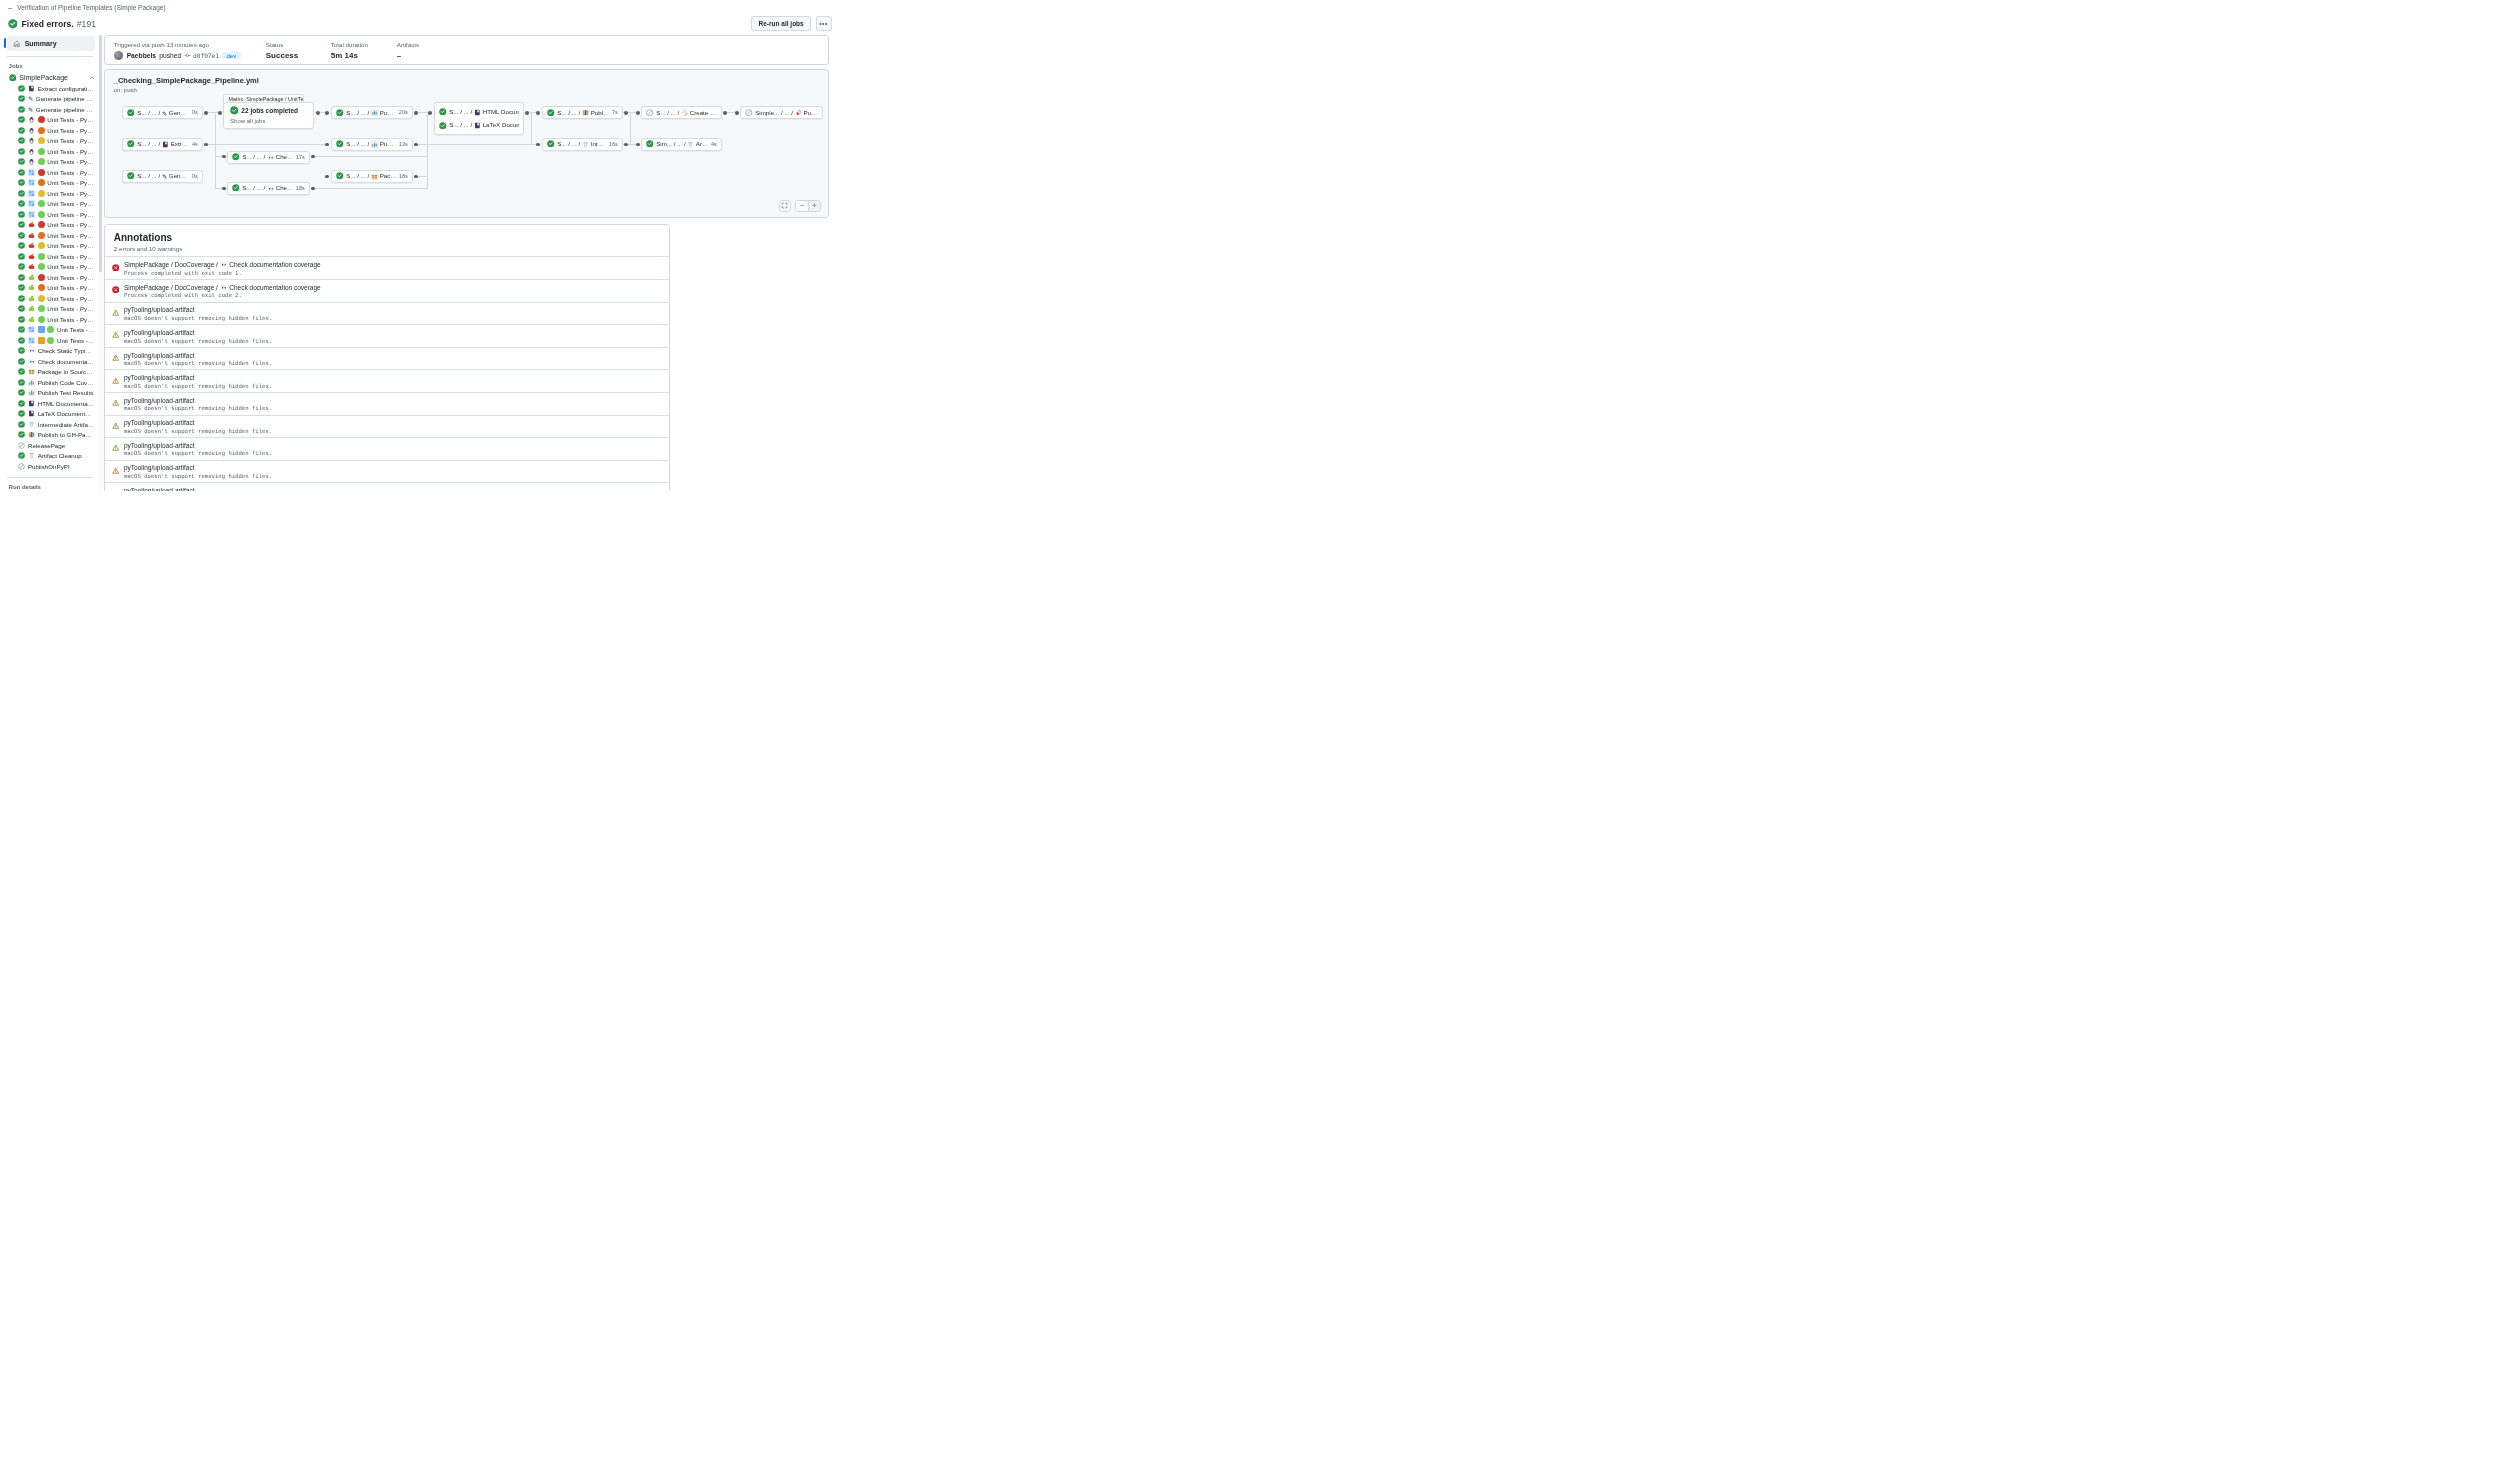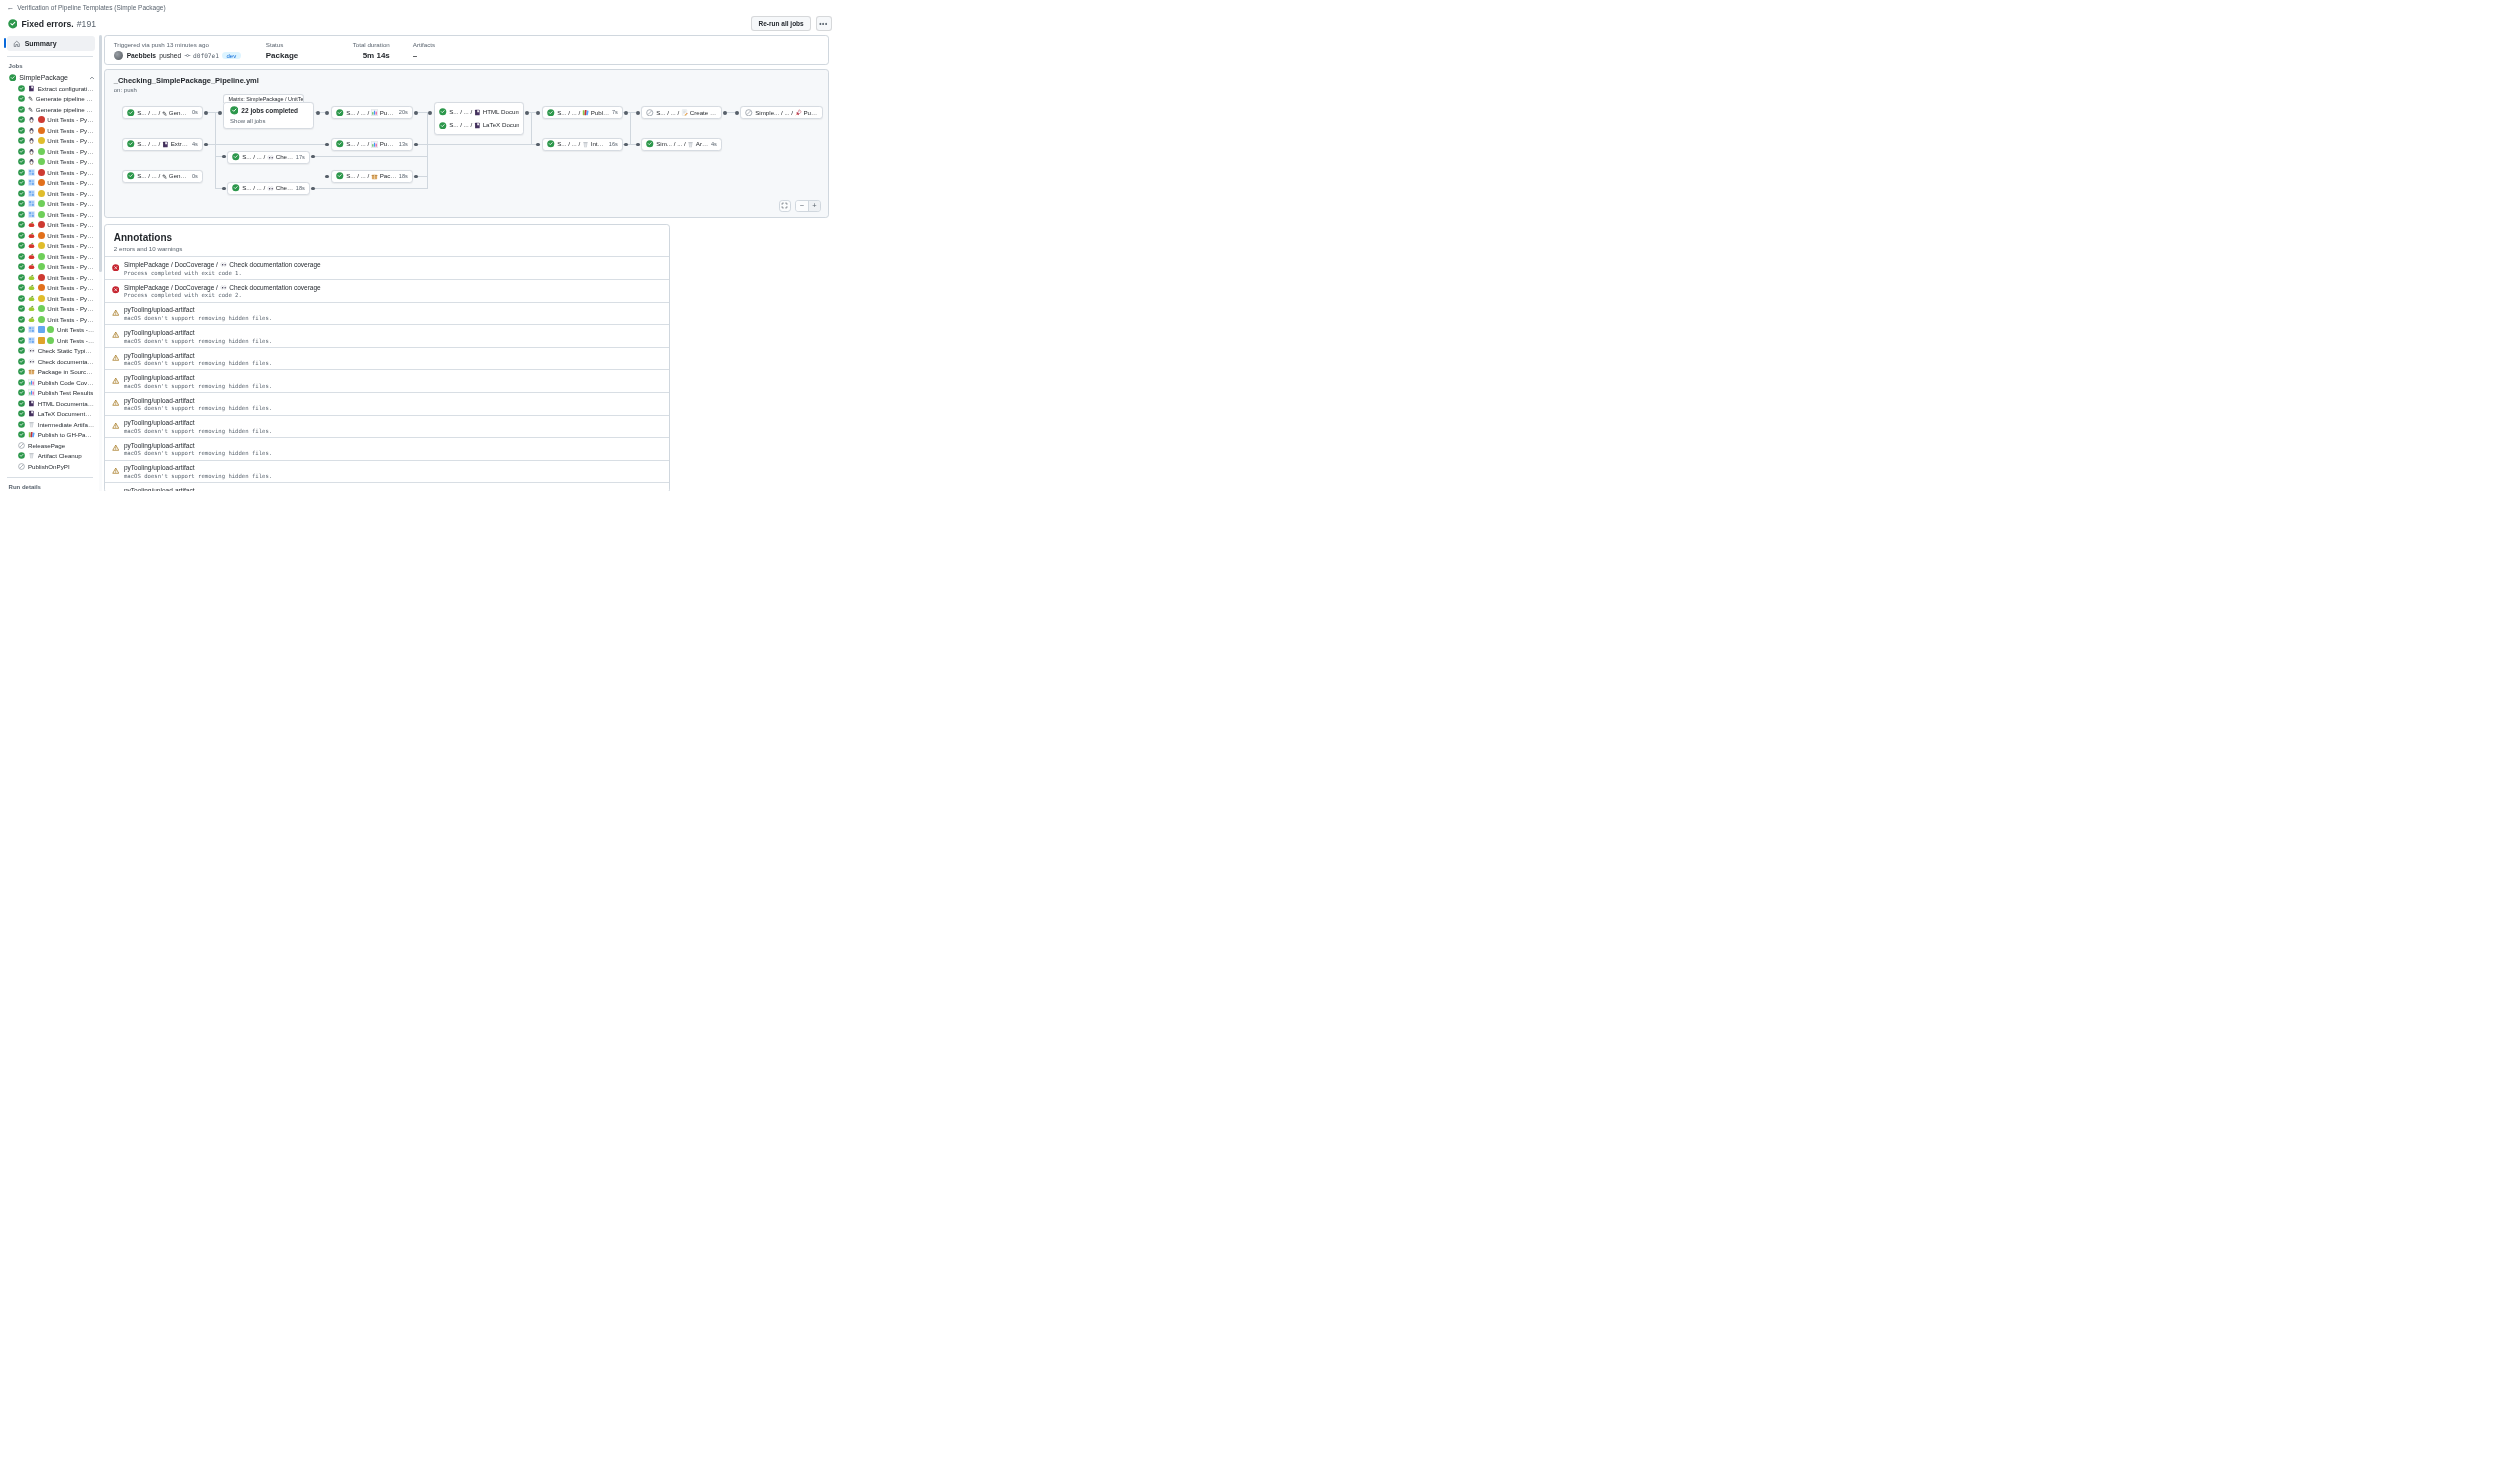--- a/index.html
+++ b/index.html
@@ -37,21 +37,21 @@
   .sum-col { display:flex; flex-direction:column; gap:2.7px; }
   .sum-label { font-size:6.2px; color:#59636e; }
   .sum-strong { font-size:8px; font-weight:bold; }
   .c-trigger { width:137px; }
   .actor-row { display:flex; align-items:center; gap:3.2px; font-size:6.7px; }
   .avatar { width:9.7px; height:9.7px; border-radius:50%; background:radial-gradient(circle at 35% 35%, #9aa0a6, #52575c); }
   .actor { font-weight:bold; }
   .commit { display:flex; align-items:center; gap:1.6px; color:#59636e; font-family:"DejaVu Sans Mono", monospace; font-size:6.2px; cursor:pointer; }
   .branch { background:#ddf4ff; color:#0969da; font-size:6px; padding:0.5px 4.3px; border-radius:5.4px; cursor:pointer; }
   .c-status { width:42px; margin-left:15px; }
-  .c-dur { width:43px; margin-left:39px;align-items:flex-end; }
+  .c-dur { width:43px; margin-left:23px; }
   .c-art { margin-left:23px; }
   
   .pipeline-card { margin-top:4.3px; height:149px; background:#f6f8fa; position:relative; overflow:hidden; }
   .pipe-head { padding:6.5px 8.6px 0 8.6px; }
   .pipe-title { font-size:7.5px; font-weight:bold; }
   .pipe-sub { font-size:6px; color:#59636e; margin-top:1.6px; }
   #graph { position:absolute; left:0; top:22.6px; width:100%; height:126px; }
   .gline { position:absolute; background:#d0d7de; }
   .gdot { position:absolute; width:3.8px; height:3.8px; border-radius:50%; background:#57606a; }
   .gnode { position:absolute; height:13px; background:#fff; border:0.5px solid #d6dbe1; border-radius:3.2px;
@@ -805,21 +805,21 @@
                   <path d="M1.5 8h4M10.5 8h4"></path>
                 </svg>
               </span>
             <span>d0f07e1</span>
           </span>
           <span class="branch">dev</span>
         </span>
       </div>
       <div class="sum-col c-status">
         <span class="sum-label">Status</span>
-        <span class="sum-strong">Package</span>
+        <span class="sum-strong">Success</span>
       </div>
       <div class="sum-col c-dur">
         <span class="sum-label">Total duration</span>
         <span class="sum-strong">5m 14s</span>
       </div>
       <div class="sum-col c-art">
         <span class="sum-label">Artifacts</span>
         <span class="sum-strong">–</span>
       </div>
     </section>

